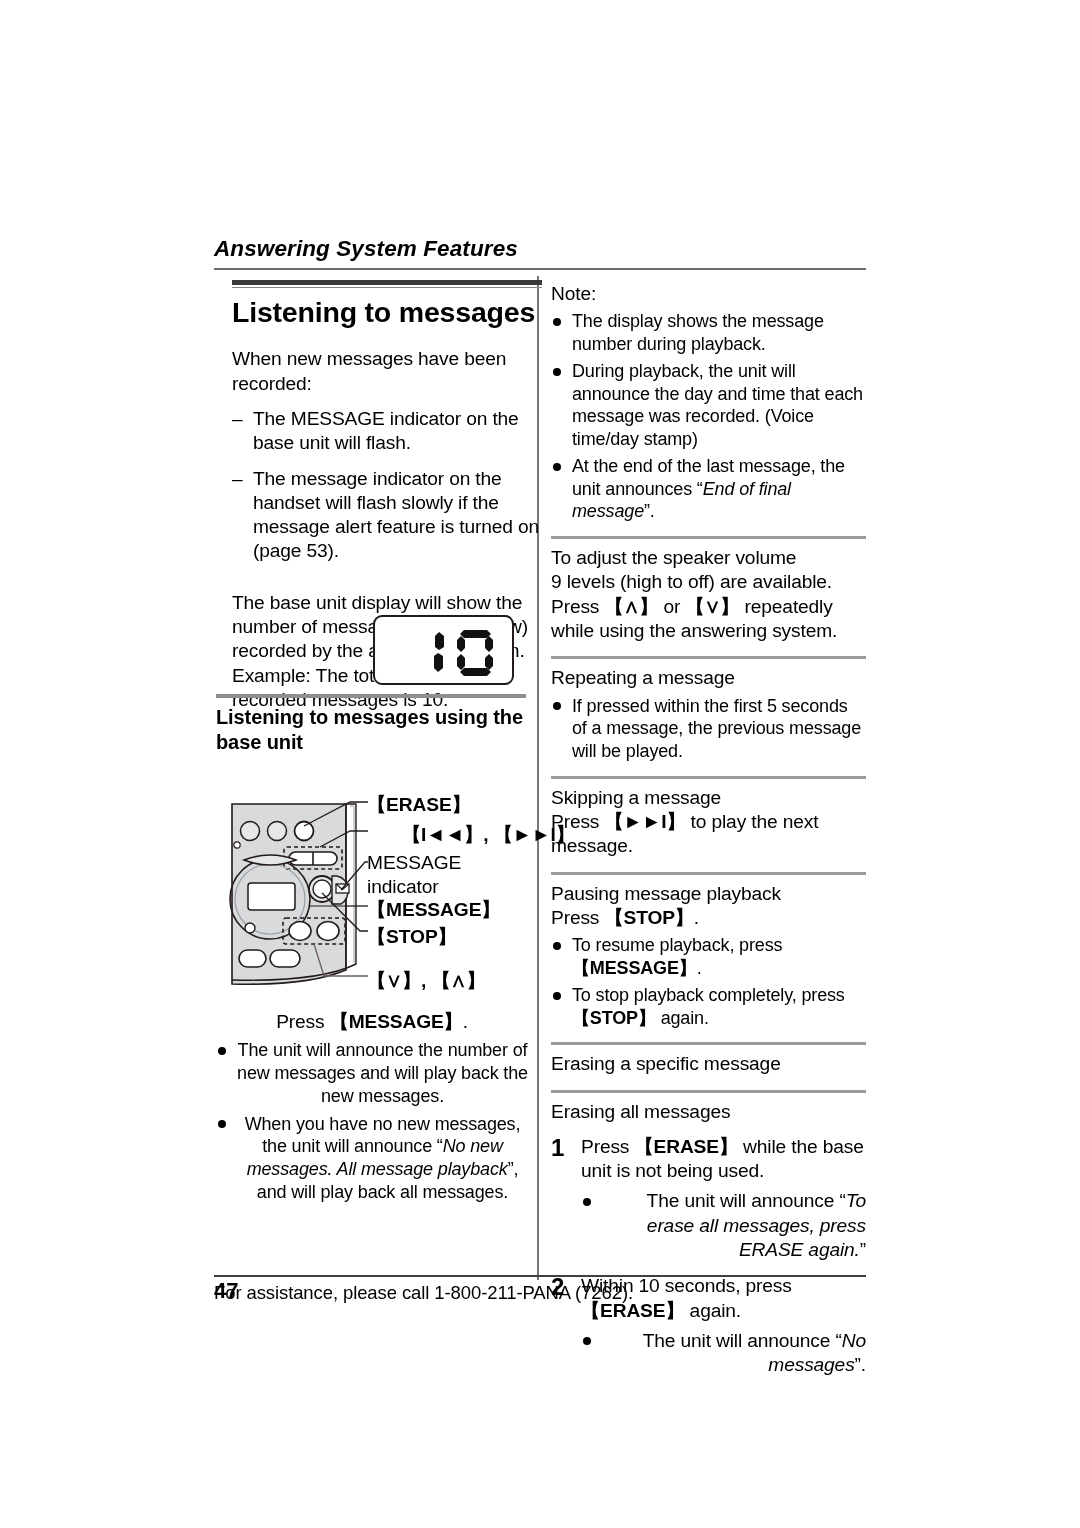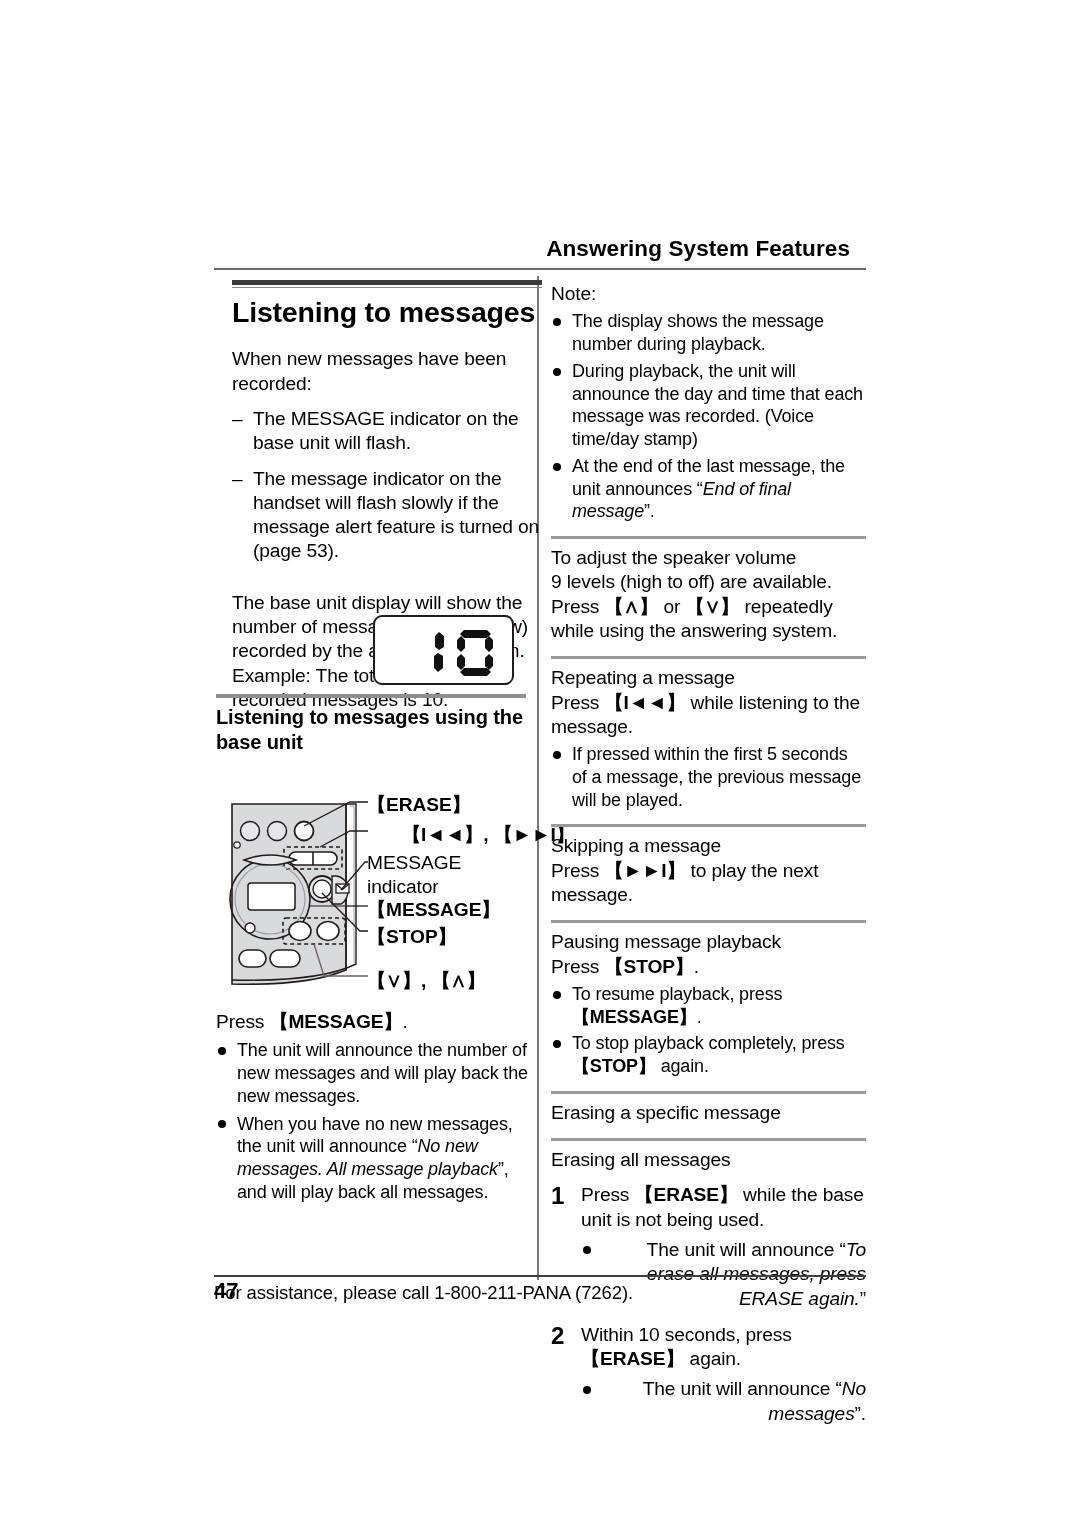--- a/index.html
+++ b/index.html
@@ -19,26 +19,26 @@
   .page {
     position: absolute;
     left: 0; top: 0;
     width: 1080px;
     height: 1528px;
   }
 
   
   .running-head {
     position: absolute;
-    left: 198px;
+    left: 214px;
     top: 236px;
     width: 652px;
-    text-align: right;
     font-size: 22.5px;
     font-weight: bold;
+    font-style: italic;
     letter-spacing: 0.1px;
   }
   .head-rule {
     position: absolute;
     left: 214px;
     top: 268px;
     width: 652px;
     height: 2px;
     background: #6d6d6d;
   }
@@ -387,21 +387,21 @@
   <div class="fig-labels">
     <div class="lbl bold" style="top:-6px;  left:2px;">【ERASE】</div>
     <div class="lbl bold" style="top:24px;  left:2px;margin-left:35px;">【I◄◄】, 【►►I】</div>
     <div class="lbl" style="top:54px;  left:2px;">MESSAGE</div>
     <div class="lbl" style="top:78px;  left:2px;">indicator</div>
     <div class="lbl bold" style="top:99px;  left:2px;">【MESSAGE】</div>
     <div class="lbl bold" style="top:126px; left:2px;">【STOP】</div>
     <div class="lbl bold" style="top:170px; left:2px;">【∨】, 【∧】</div>
   </div>
 
-  <div style="position:absolute; left:216px; top:1010px; width:312px;">
+  <div style="position:absolute; left:216px; top:1010px; width:312px;text-align:center;">
 
     <p class="body"><span>Press </span><span class="key">【MESSAGE】</span><span>.</span></p>
 
     <div style="height:5px"></div>
 
     <p class="bullet-item"><span class="dot"></span><span>The unit will announce the number of new messages and will play back the new messages.</span></p>
 
     <div style="height:5px"></div>
 
     <p class="bullet-item"><span class="dot"></span><span>When you have no new messages, the unit will announce “</span><i>No new messages. All message playback</i><span>”, and will play back all messages.</span></p>
@@ -424,21 +424,20 @@
     <p class="bullet-item"><span class="dot"></span><span>At the end of the last message, the unit announces “</span><i>End of final message</i><span>”.</span></p>
 
     <div class="hr-thin"></div>
 
     <p class="body b">To adjust the speaker volume</p>
     <p class="body"><span>9 levels (high to off) are available. Press </span><span class="key">【∧】</span><span> or </span><span class="key">【∨】</span><span> repeatedly while using the answering system.</span></p>
 
     <div class="hr-thin"></div>
 
     <p class="body b">Repeating a message</p>
-    <p class="body"><span>Press </span><span class="key">【I◄◄】</span><span> while listening to the message.</span></p>
 
     <div style="height:4px"></div>
 
     <p class="bullet-item"><span class="dot"></span><span>If pressed within the first 5 seconds of a message, the previous message will be played.</span></p>
 
     <div class="hr-thin"></div>
 
     <p class="body b">Skipping a message</p>
     <p class="body"><span>Press </span><span class="key">【►►I】</span><span> to play the next message.</span></p>
 

